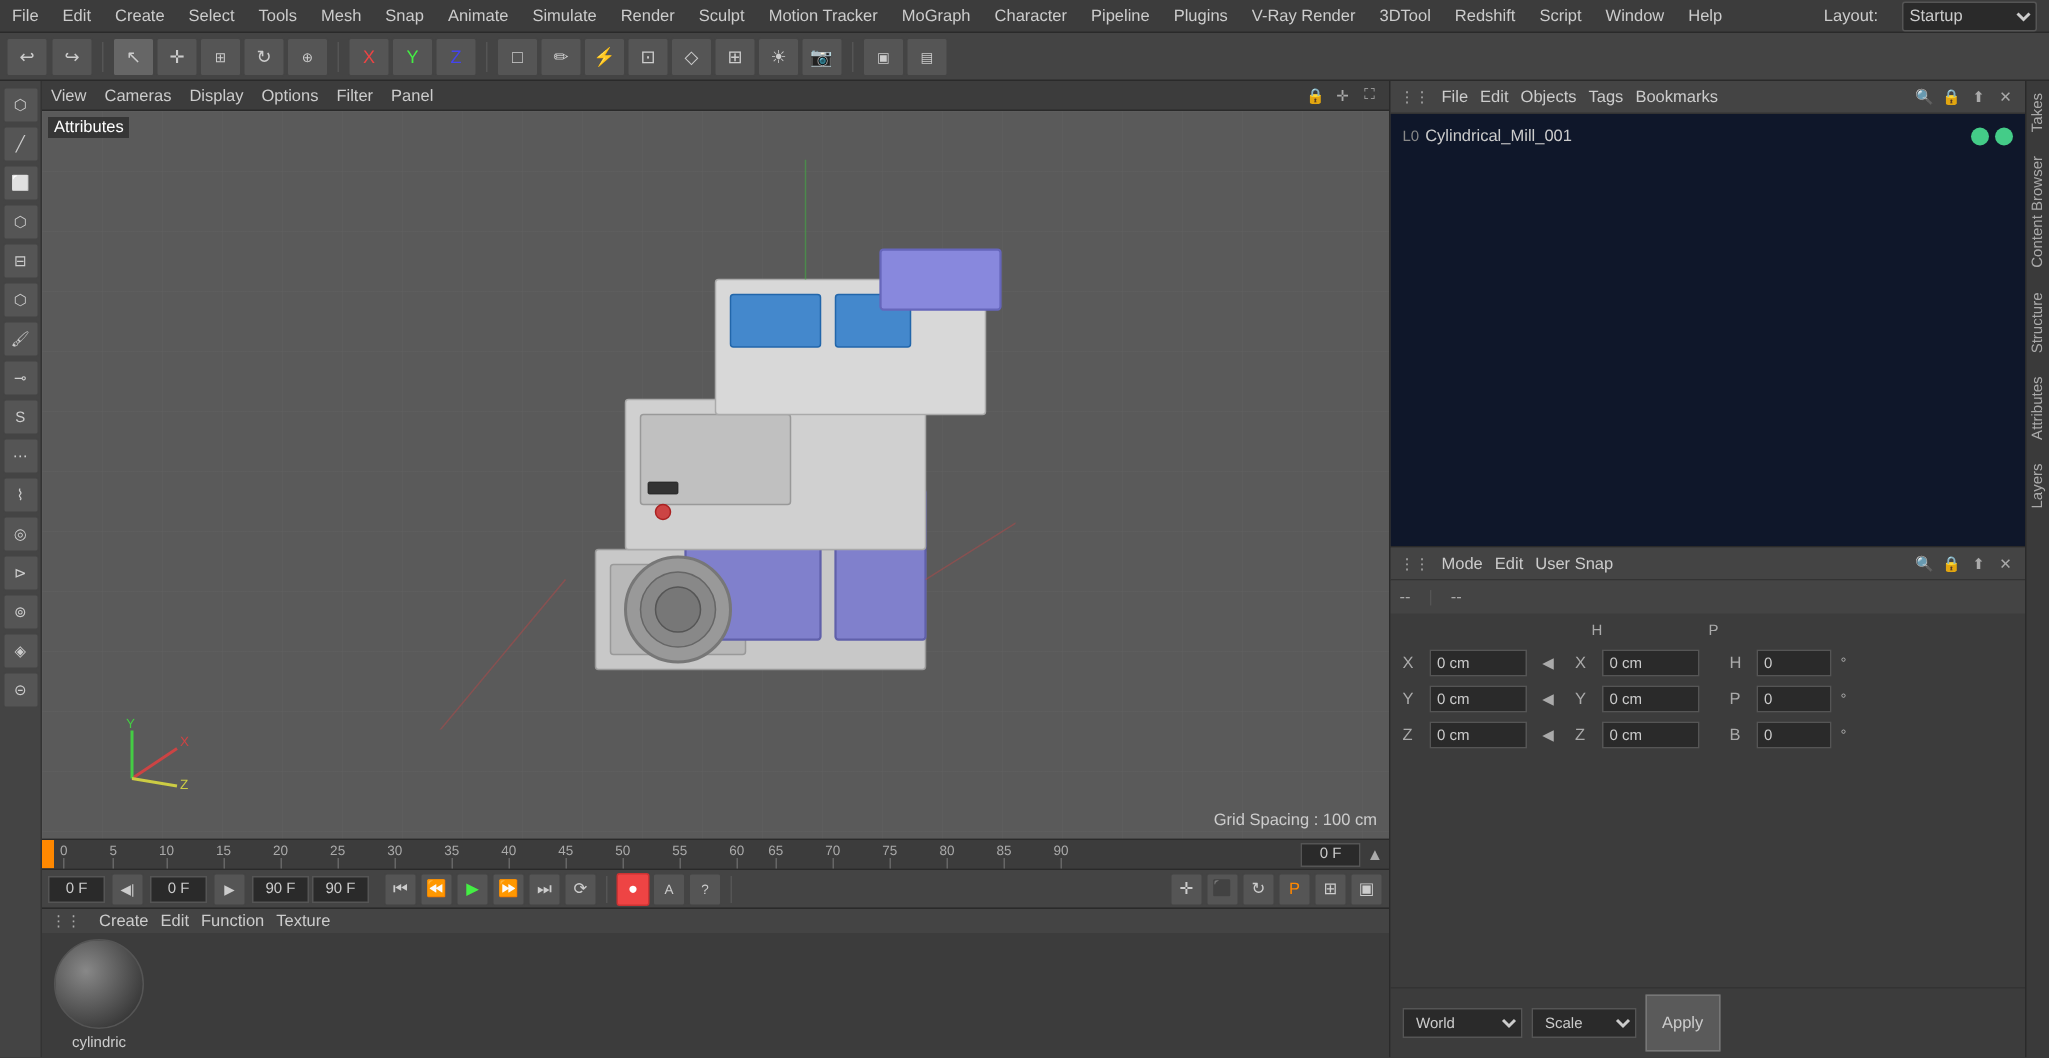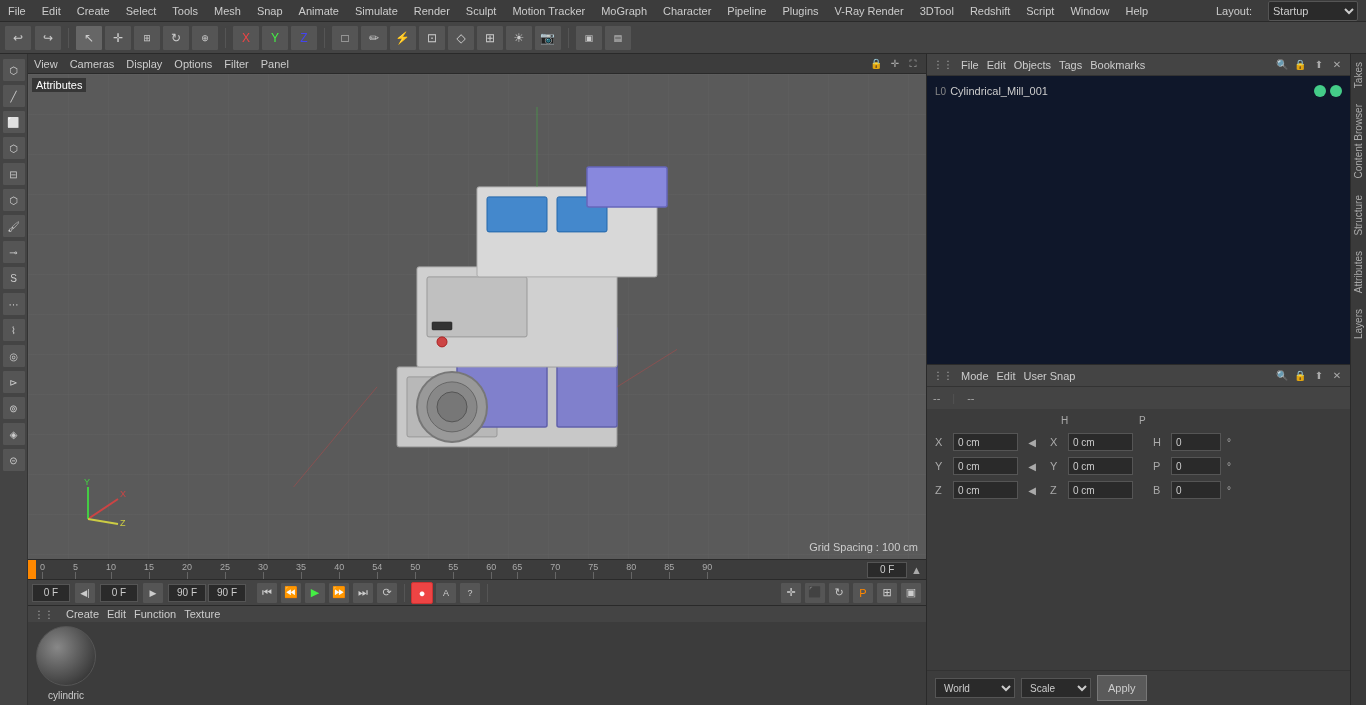--- a/index.html
+++ b/index.html
@@ -412,21 +412,21 @@
       font-size: 10px;
       height: 20px;
       padding: 0 4px;
       width: 70px;
     }
     .apply-btn {
       background: #5a5a5a;
       border: 1px solid #777;
       color: #ccc;
       font-size: 11px;
-      height: 26px;
+      height: 38px;
       padding: 0 10px;
       cursor: pointer;
     }
 
     
     #bottom-panel {
       background: #3c3c3c;
       height: 100px;
       border-top: 1px solid #2a2a2a;
       display: flex;
@@ -740,21 +740,21 @@
             </div>
           <div class="tl-tick" style="margin-right:28px;">
               <span>35</span>
               <div class="tl-tick-line"></div>
             </div>
           <div class="tl-tick" style="margin-right:28px;">
               <span>40</span>
               <div class="tl-tick-line"></div>
             </div>
           <div class="tl-tick" style="margin-right:28px;">
-              <span>54</span>
+              <span>45</span>
               <div class="tl-tick-line"></div>
             </div>
           <div class="tl-tick" style="margin-right:28px;">
               <span>50</span>
               <div class="tl-tick-line"></div>
             </div>
           <div class="tl-tick" style="margin-right:28px;">
               <span>55</span>
               <div class="tl-tick-line"></div>
             </div>

